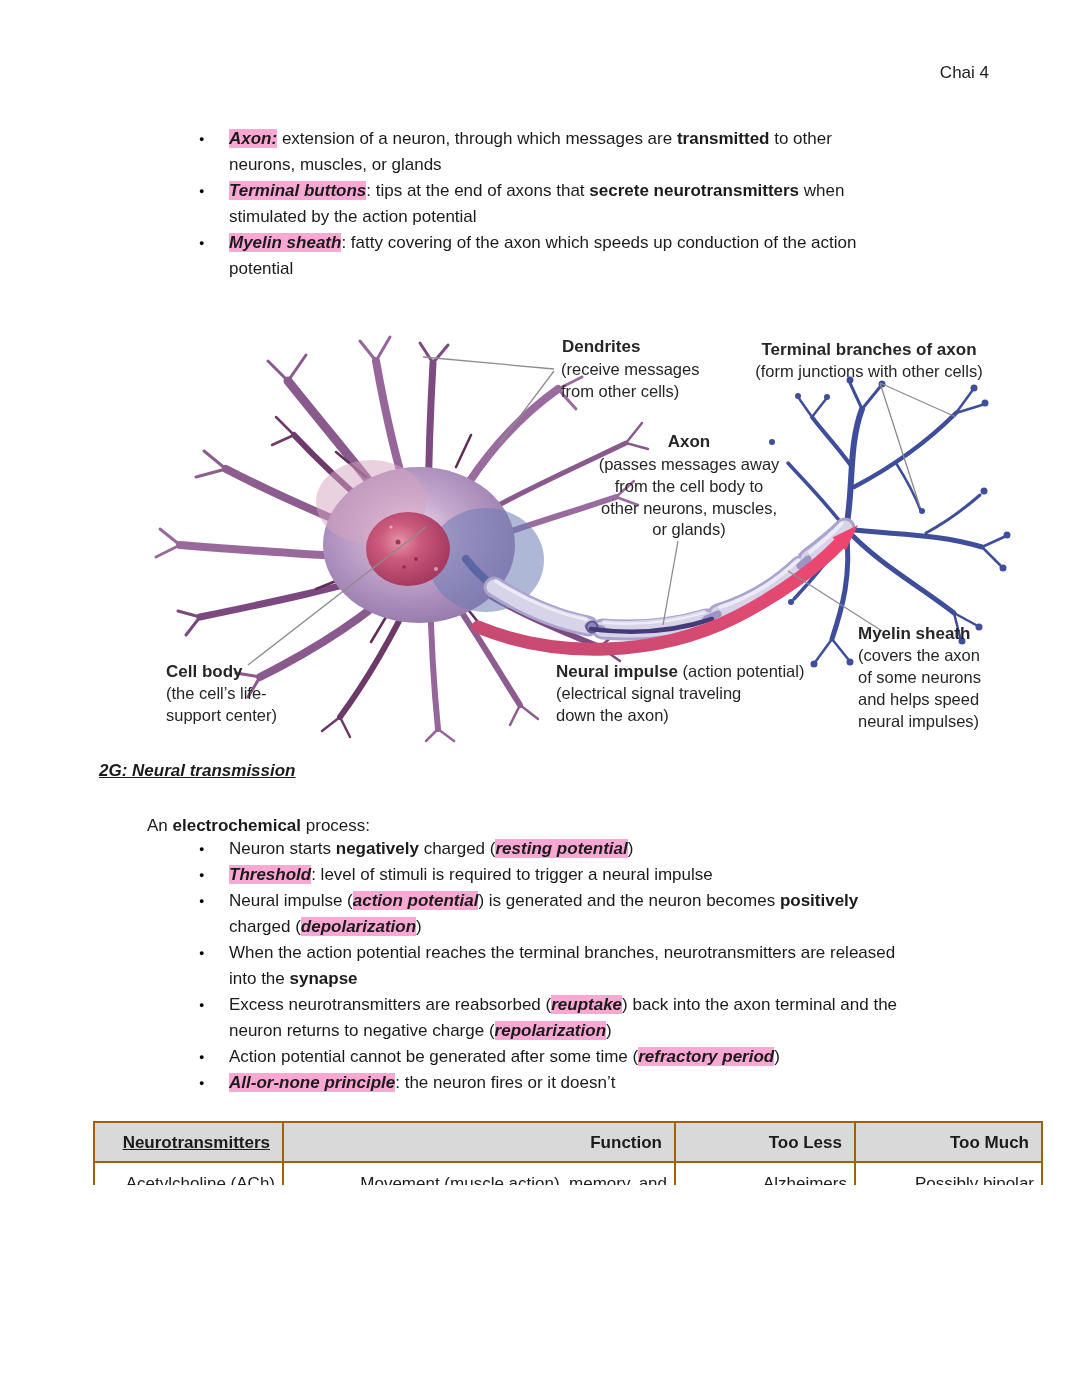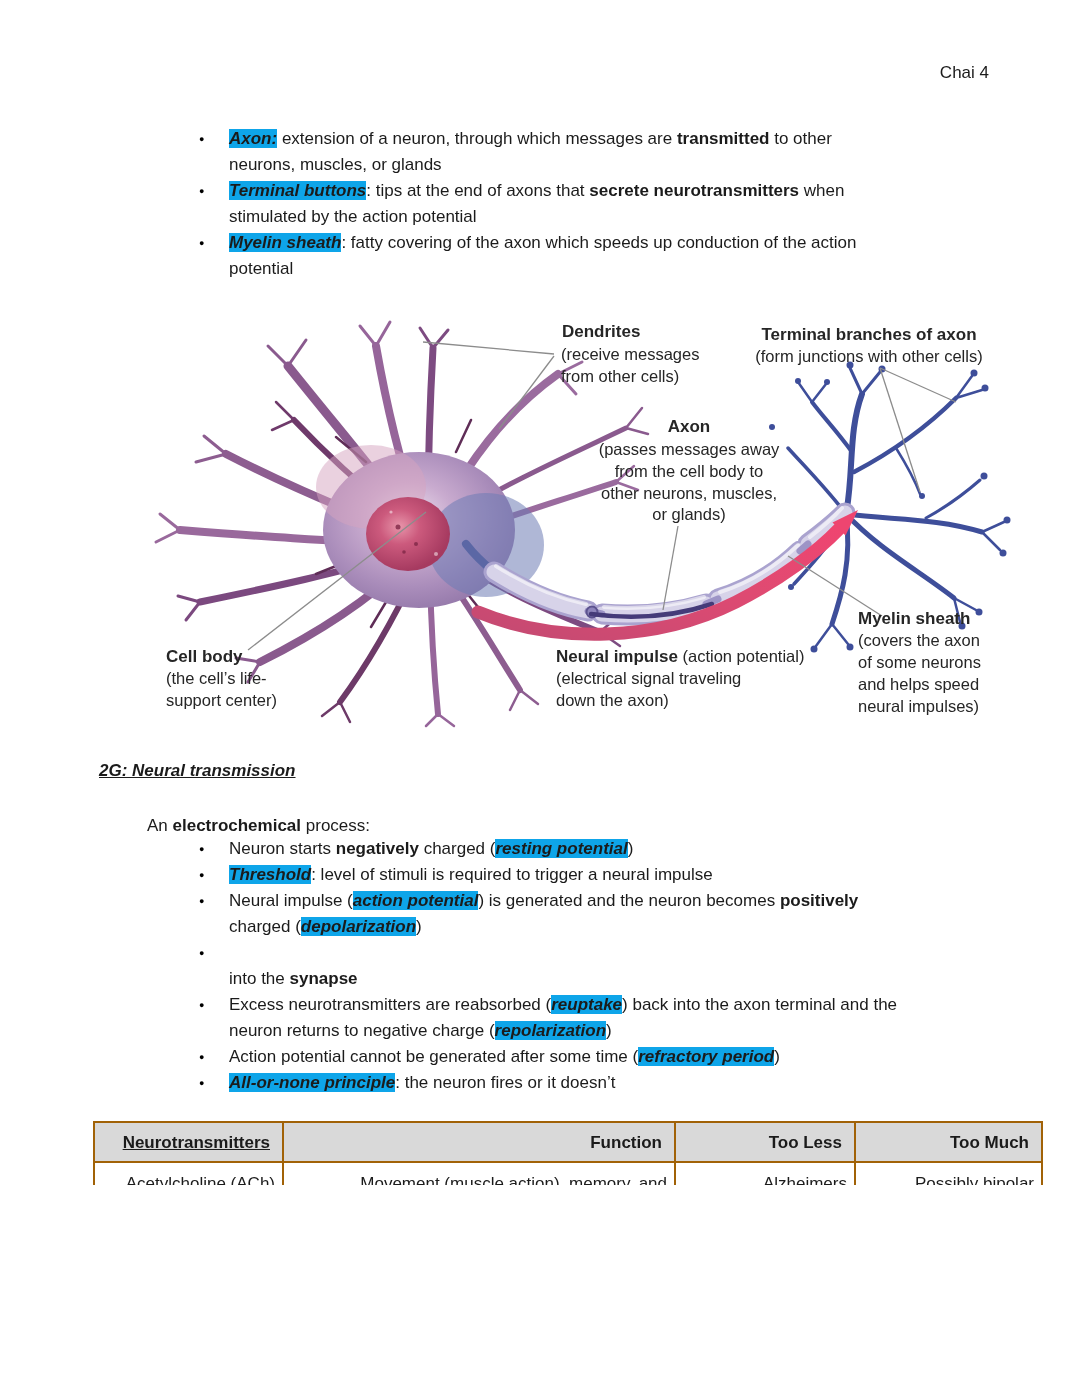--- a/index.html
+++ b/index.html
@@ -12,27 +12,27 @@
     position:absolute; top:62px; right:127px; font-size:17px; line-height:22px;
   }
   ul.blist { position:absolute; list-style:none; }
   #def-list  { top:126px; left:163px; width:770px; }
   #trans-list{ top:836px; left:163px; width:800px; }
   ul.blist li { display:flex; font-size:17px; line-height:26px; }
   .marker { flex:0 0 30px; font-size:9px; line-height:26px; color:#000; }
   .li-text { flex:1; }
   .seg.b  { font-weight:700; }
   .seg.i  { font-style:italic; }
-  .seg.hl { background:#0ea5e9; }
+  .seg.hl { background:#f9a8d4; }
   .section-heading {
     position:absolute; top:760px; left:63px; font-size:17px; font-weight:700;
     font-style:italic; text-decoration:underline; line-height:22px;
   }
   .intro-line { position:absolute; top:813px; left:111px; font-size:17px; line-height:26px; }
-  figure.diagram { position:absolute; left:100px; top:302px; width:880px; height:430px; }
+  figure.diagram { position:absolute; left:100px; top:317px; width:880px; height:430px; }
   table.nt-table {
     position:absolute; left:57px; top:1121px; width:948px;
     border-collapse:collapse; font-size:17px; table-layout:fixed;
   }
   .nt-table th, .nt-table td { border:2px solid #a16207; text-align:right; line-height:25px; }
   .nt-table th {
     background:#d9d9d9; font-weight:700; height:40px;
     vertical-align:middle; padding:4px 12px;
   }
   .nt-table th:first-child { text-decoration:underline; }
@@ -244,21 +244,21 @@
       <li>
         <span class="marker">●</span>
         <span class="li-text"><span class="seg b i hl">Threshold</span><span class="seg">: level of stimuli is required to trigger a neural impulse</span></span>
       </li>
       <li>
         <span class="marker">●</span>
         <span class="li-text"><span class="seg">Neural impulse (</span><span class="seg b i hl">action potential</span><span class="seg">) is generated and the neuron becomes </span><span class="seg b">positively</span><br><span class="seg">charged (</span><span class="seg b i hl">depolarization</span><span class="seg">)</span></span>
       </li>
       <li>
         <span class="marker">●</span>
-        <span class="li-text"><br><span class="seg">into the </span><span class="seg b">synapse</span></span>
+        <span class="li-text"><span class="seg">When the action potential reaches the terminal branches, neurotransmitters are released</span><br><span class="seg">into the </span><span class="seg b">synapse</span></span>
       </li>
       <li>
         <span class="marker">●</span>
         <span class="li-text"><span class="seg">Excess neurotransmitters are reabsorbed (</span><span class="seg b i hl">reuptake</span><span class="seg">) back into the axon terminal and the</span><br><span class="seg">neuron returns to negative charge (</span><span class="seg b i hl">repolarization</span><span class="seg">)</span></span>
       </li>
       <li>
         <span class="marker">●</span>
         <span class="li-text"><span class="seg">Action potential cannot be generated after some time (</span><span class="seg b i hl">refractory period</span><span class="seg">)</span></span>
       </li>
       <li>

